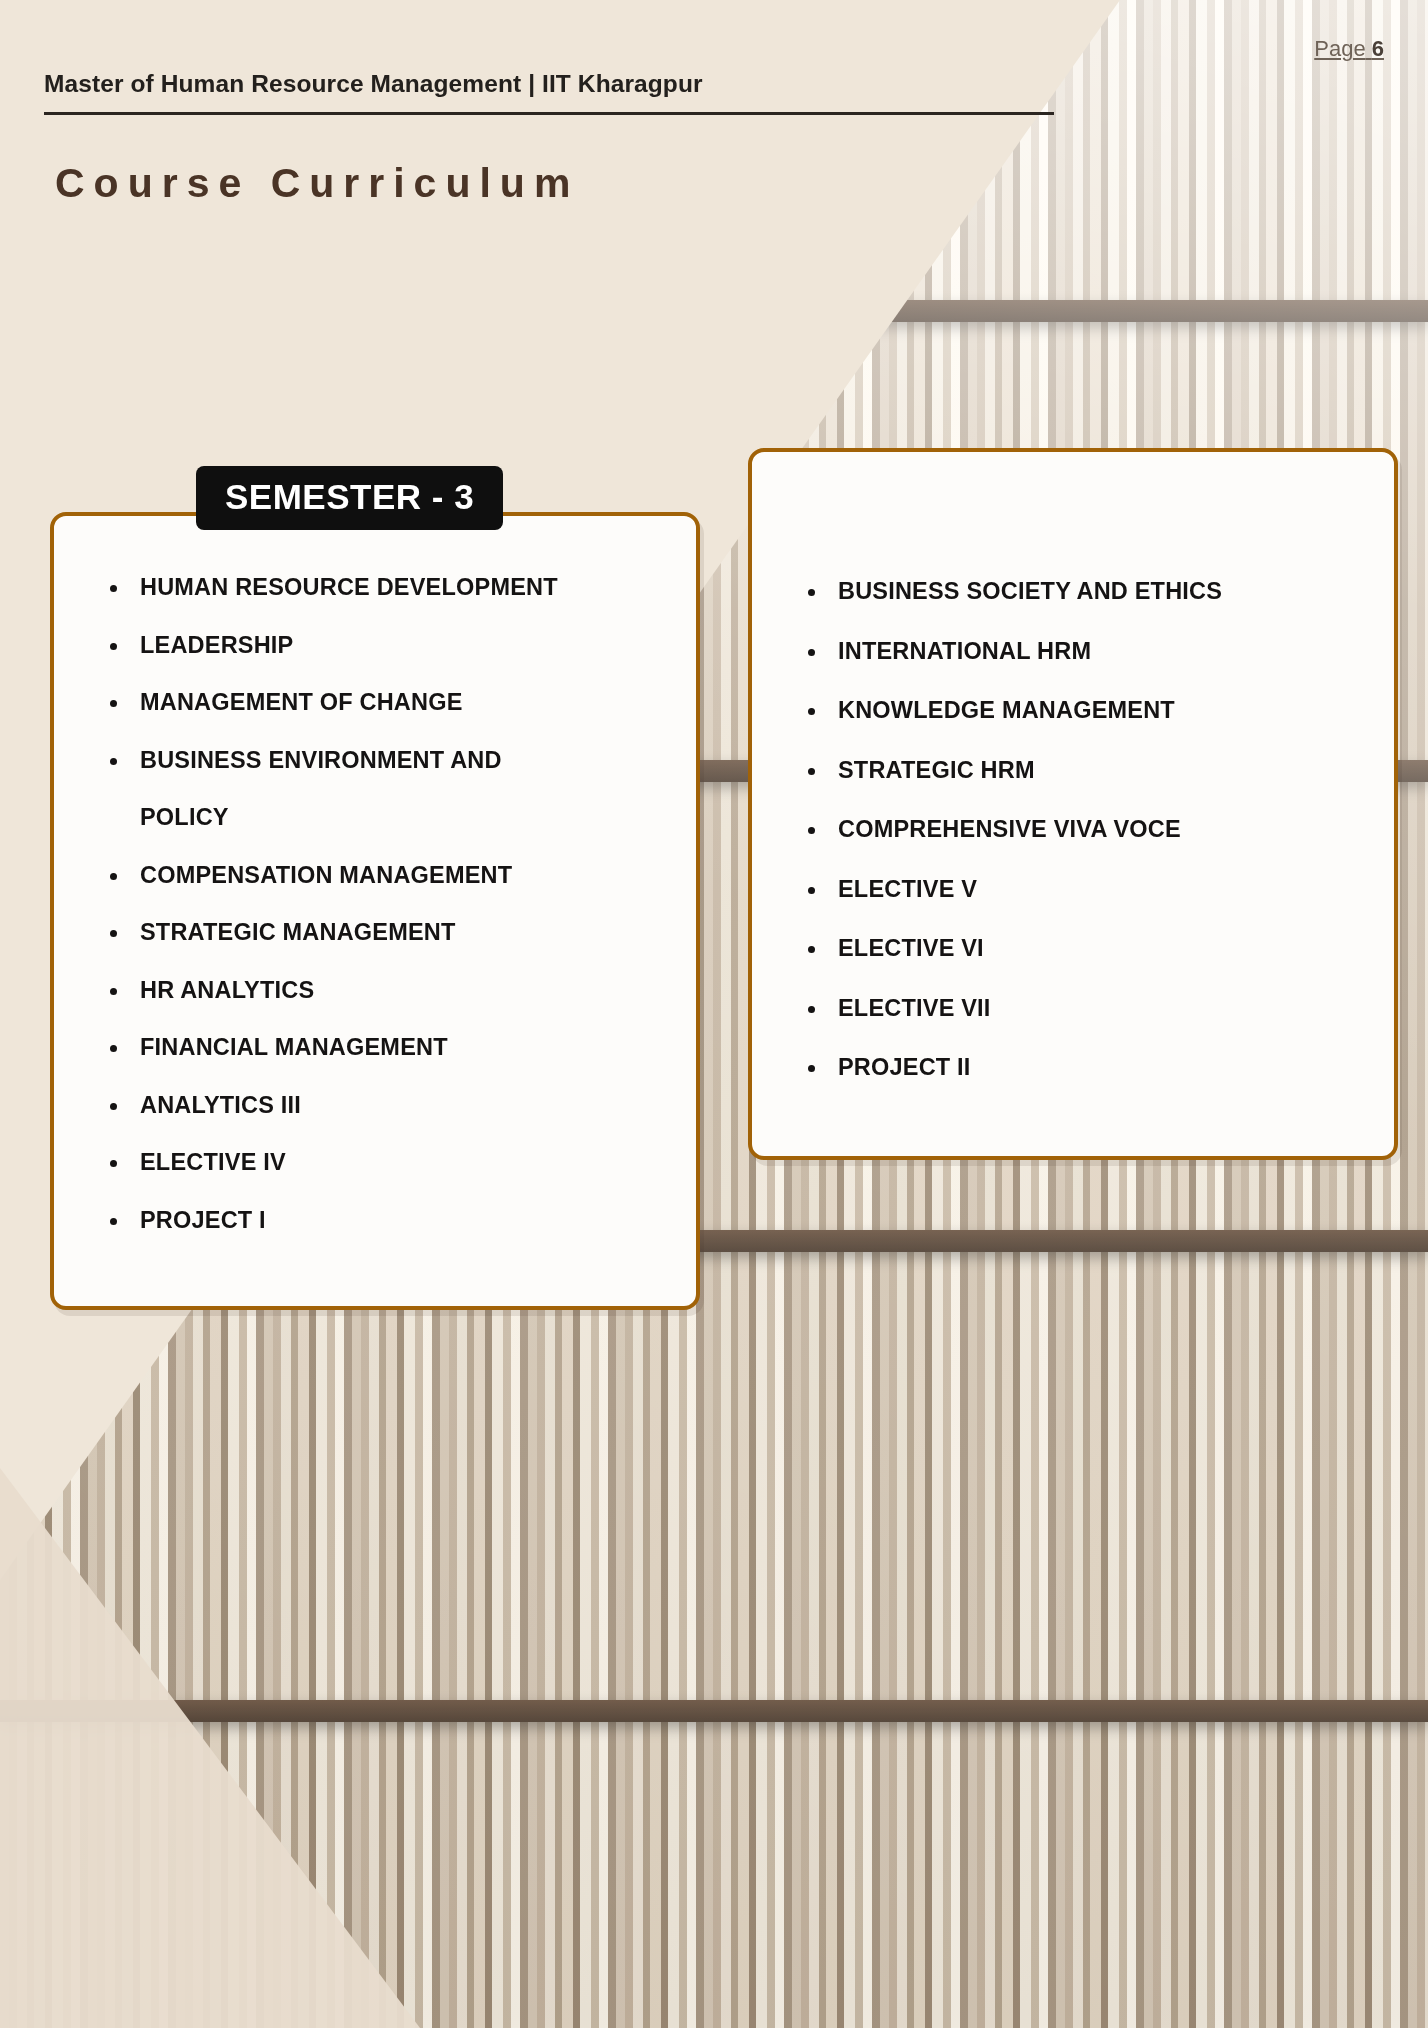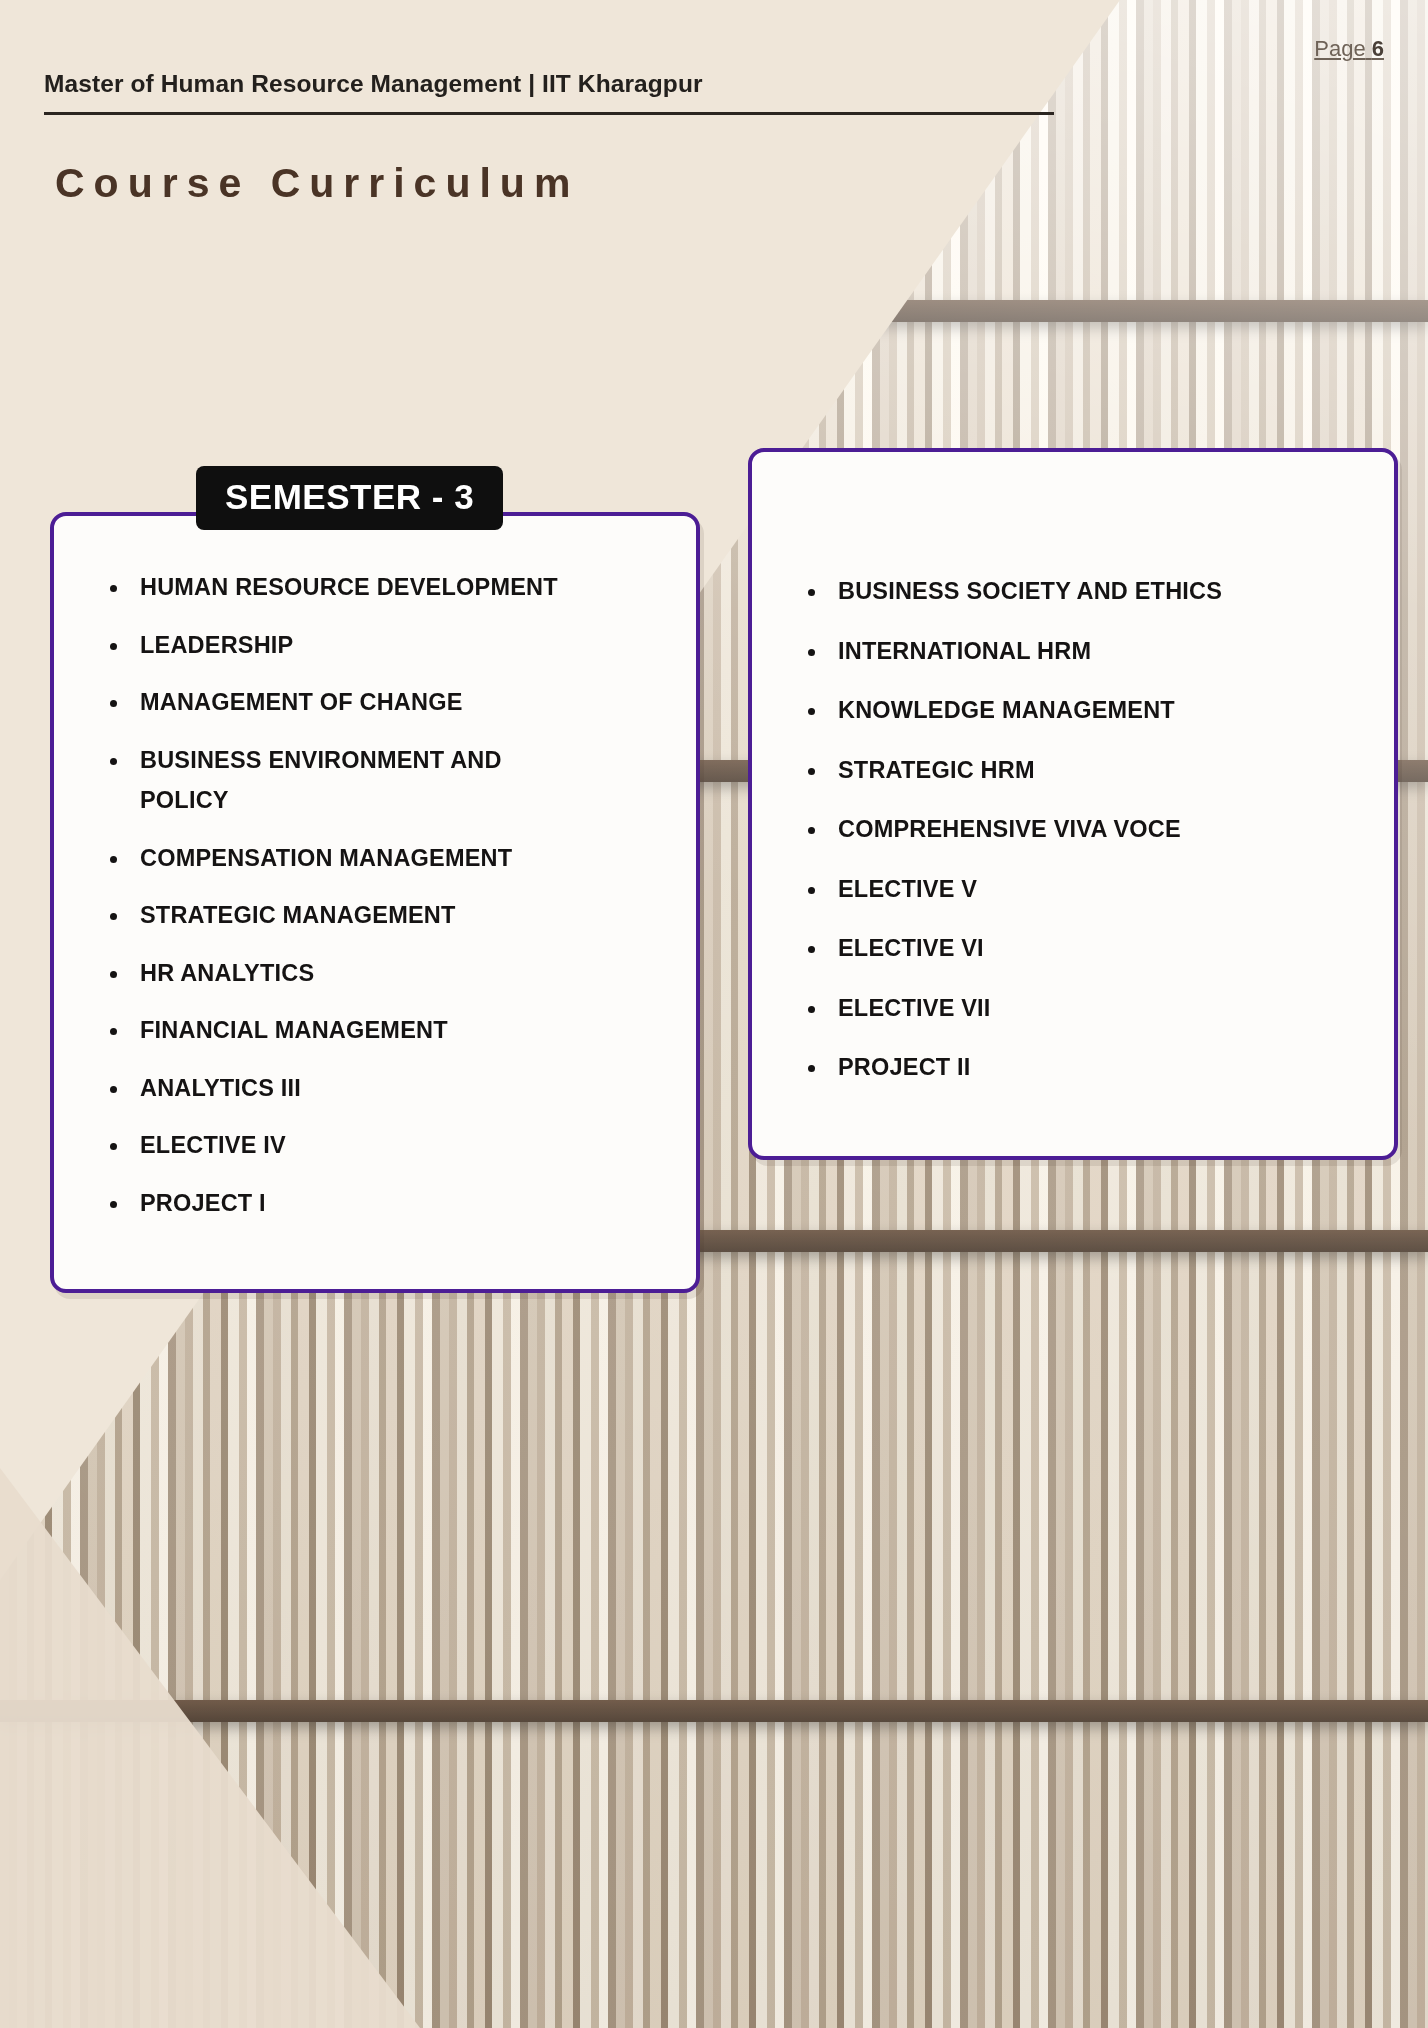--- a/index.html
+++ b/index.html
@@ -132,21 +132,21 @@
     letter-spacing: 0.5px;
     padding: 11px 29px 13px 29px;
     border-radius: 8px;
     margin-left: 146px;
   }
   .col-right .sem-badge { margin-left: 134px; }
 
   .sem-card {
     margin-top: -18px;
     background: #fdfcfa;
-    border: 4px solid #4c1d95;
+    border: 4px solid #a16207;
     border-radius: 16px;
     box-shadow: 4px 6px 0 rgba(60,42,30,0.10);
     min-height: 700px;
     padding: 60px 34px 40px 34px;
   }
   .col-right .sem-card { padding-top: 128px; min-height: 700px; }
 
   ul.course-list {
     list-style: none;
     margin: 0;
@@ -167,21 +167,21 @@
     position: absolute;
     left: -20px;
     top: 9px;
     width: 7px;
     height: 7px;
     border-radius: 50%;
     background: #151313;
   }
   ul.course-list li .wrap-line {
     display: block;
-    margin-top: 17px;
+    margin-top: 34px;
   }
   .col-right ul.course-list li { margin-bottom: 36px; }
 </style>
 </head>
 <body>
 
 <div id="page">
 
   <div class="bg"></div>
   <div class="bg-shelf" style="top:300px"></div>

